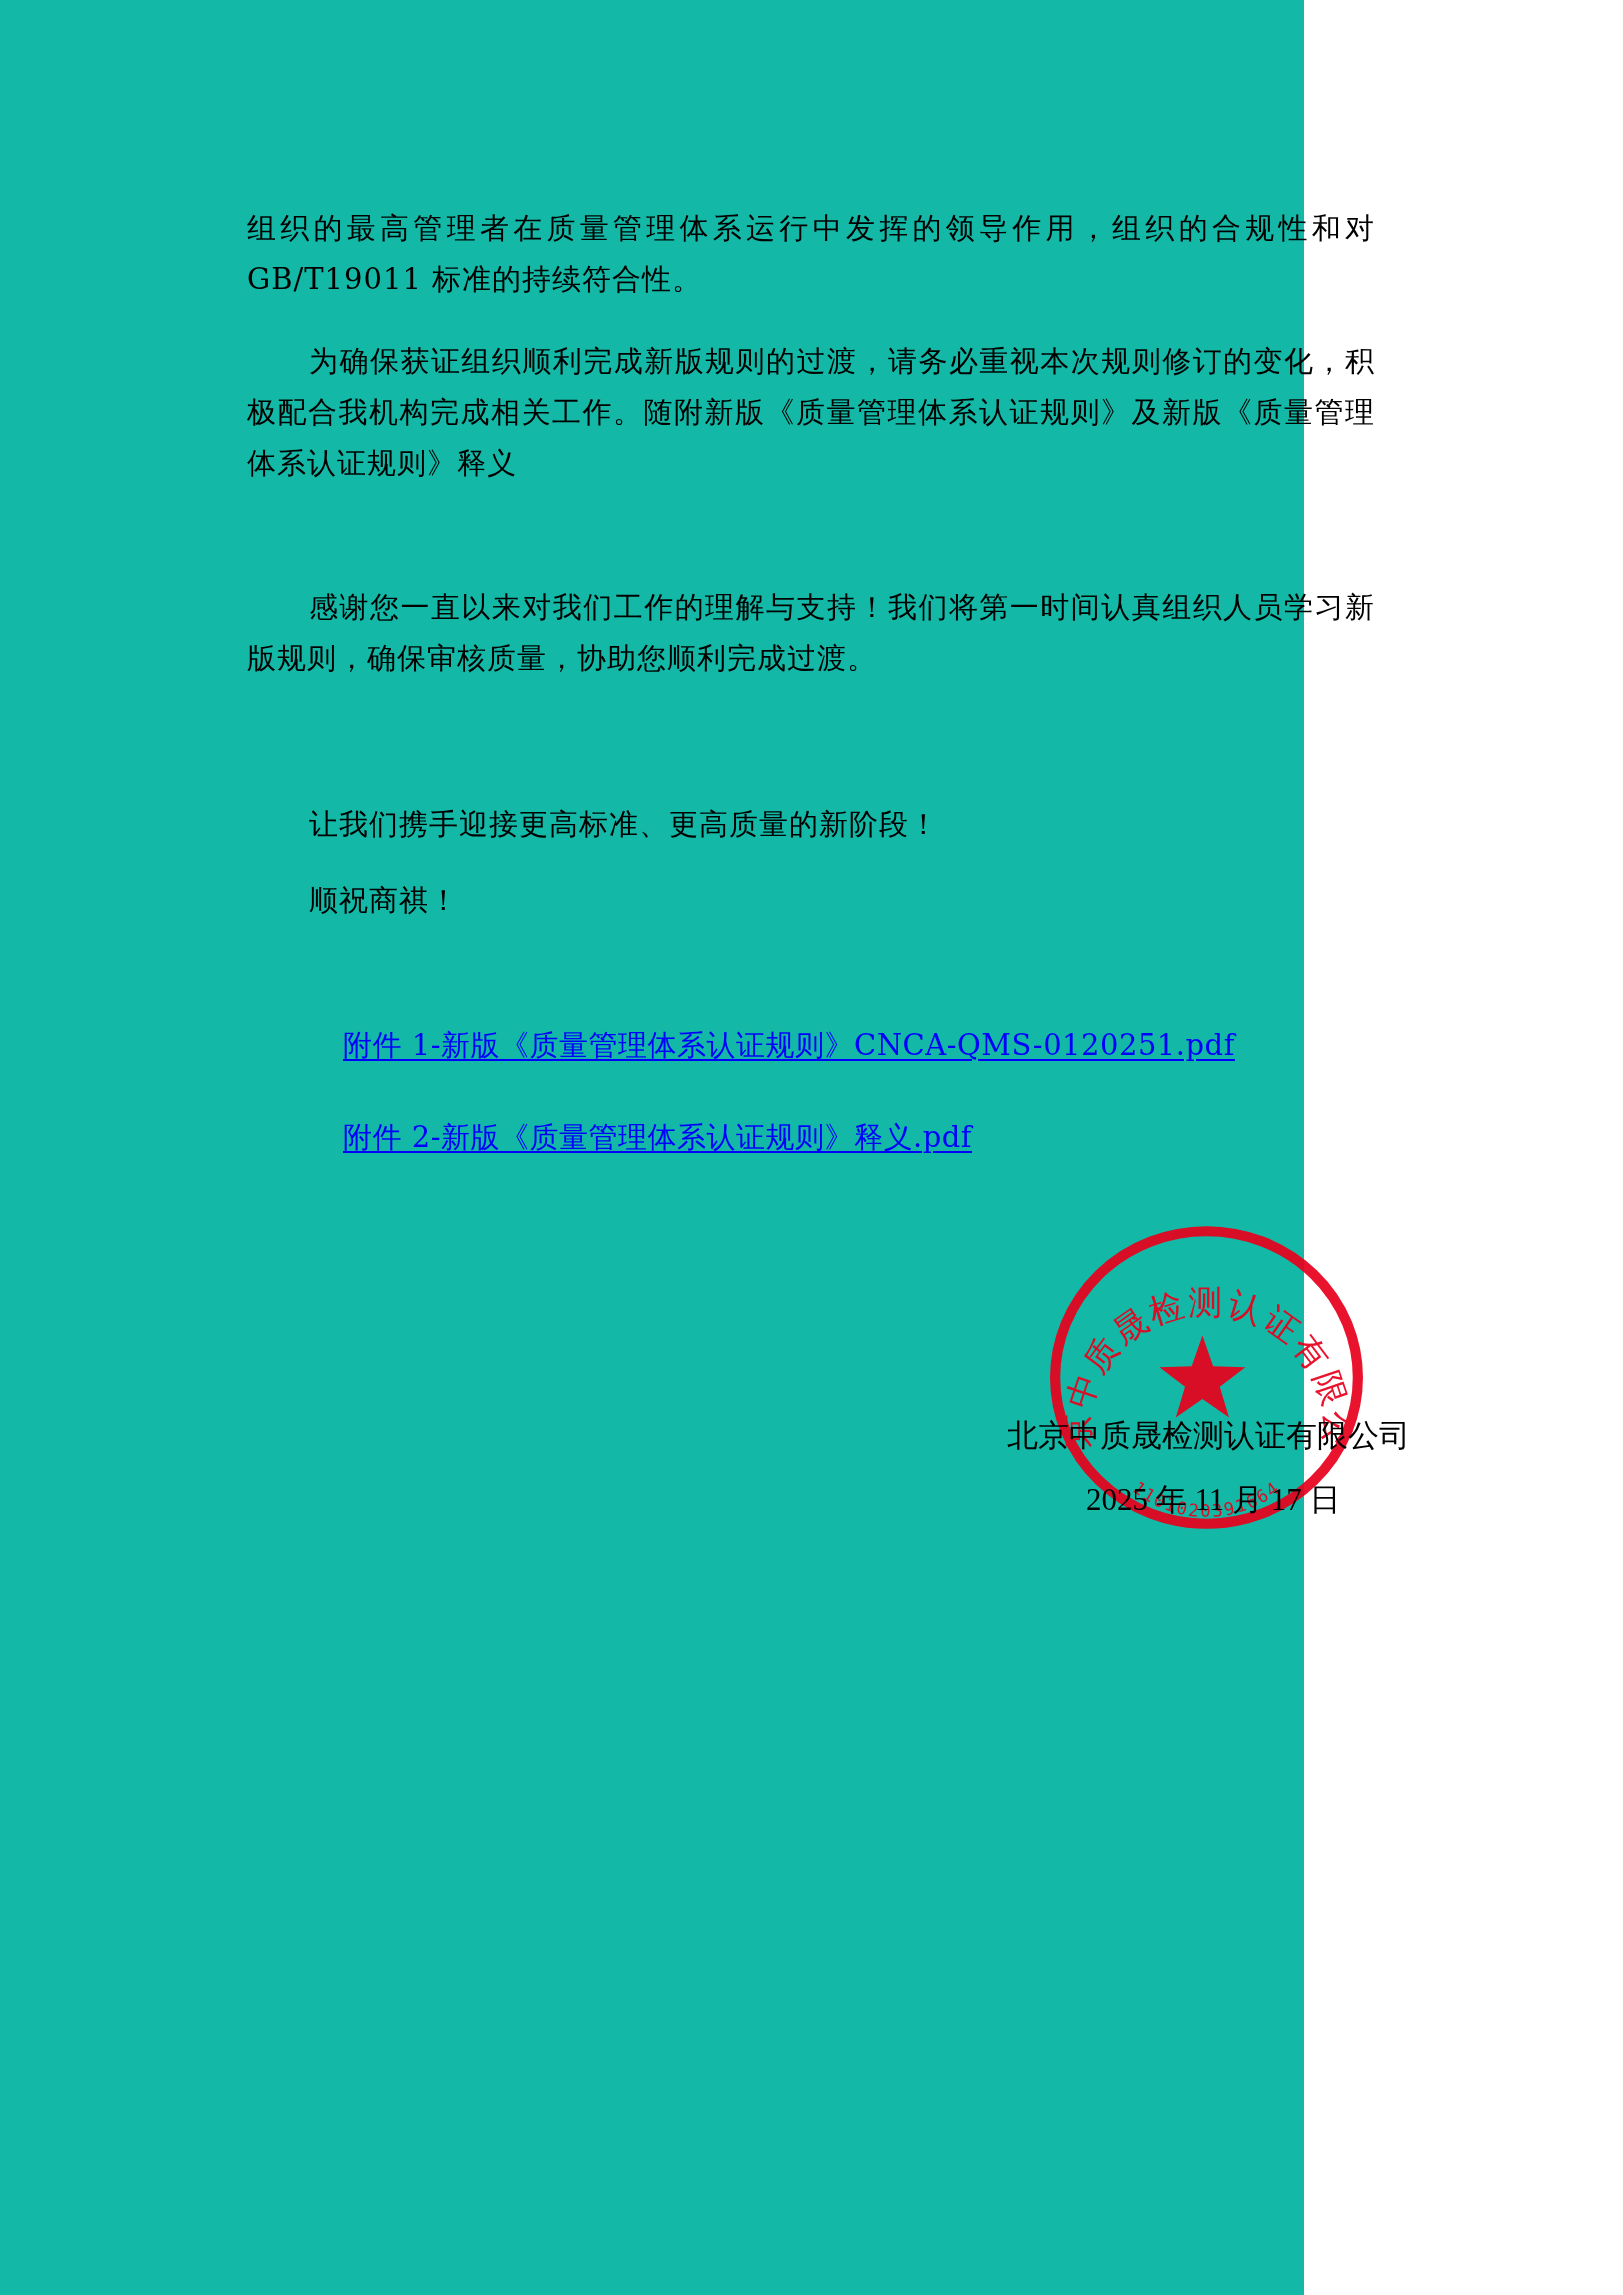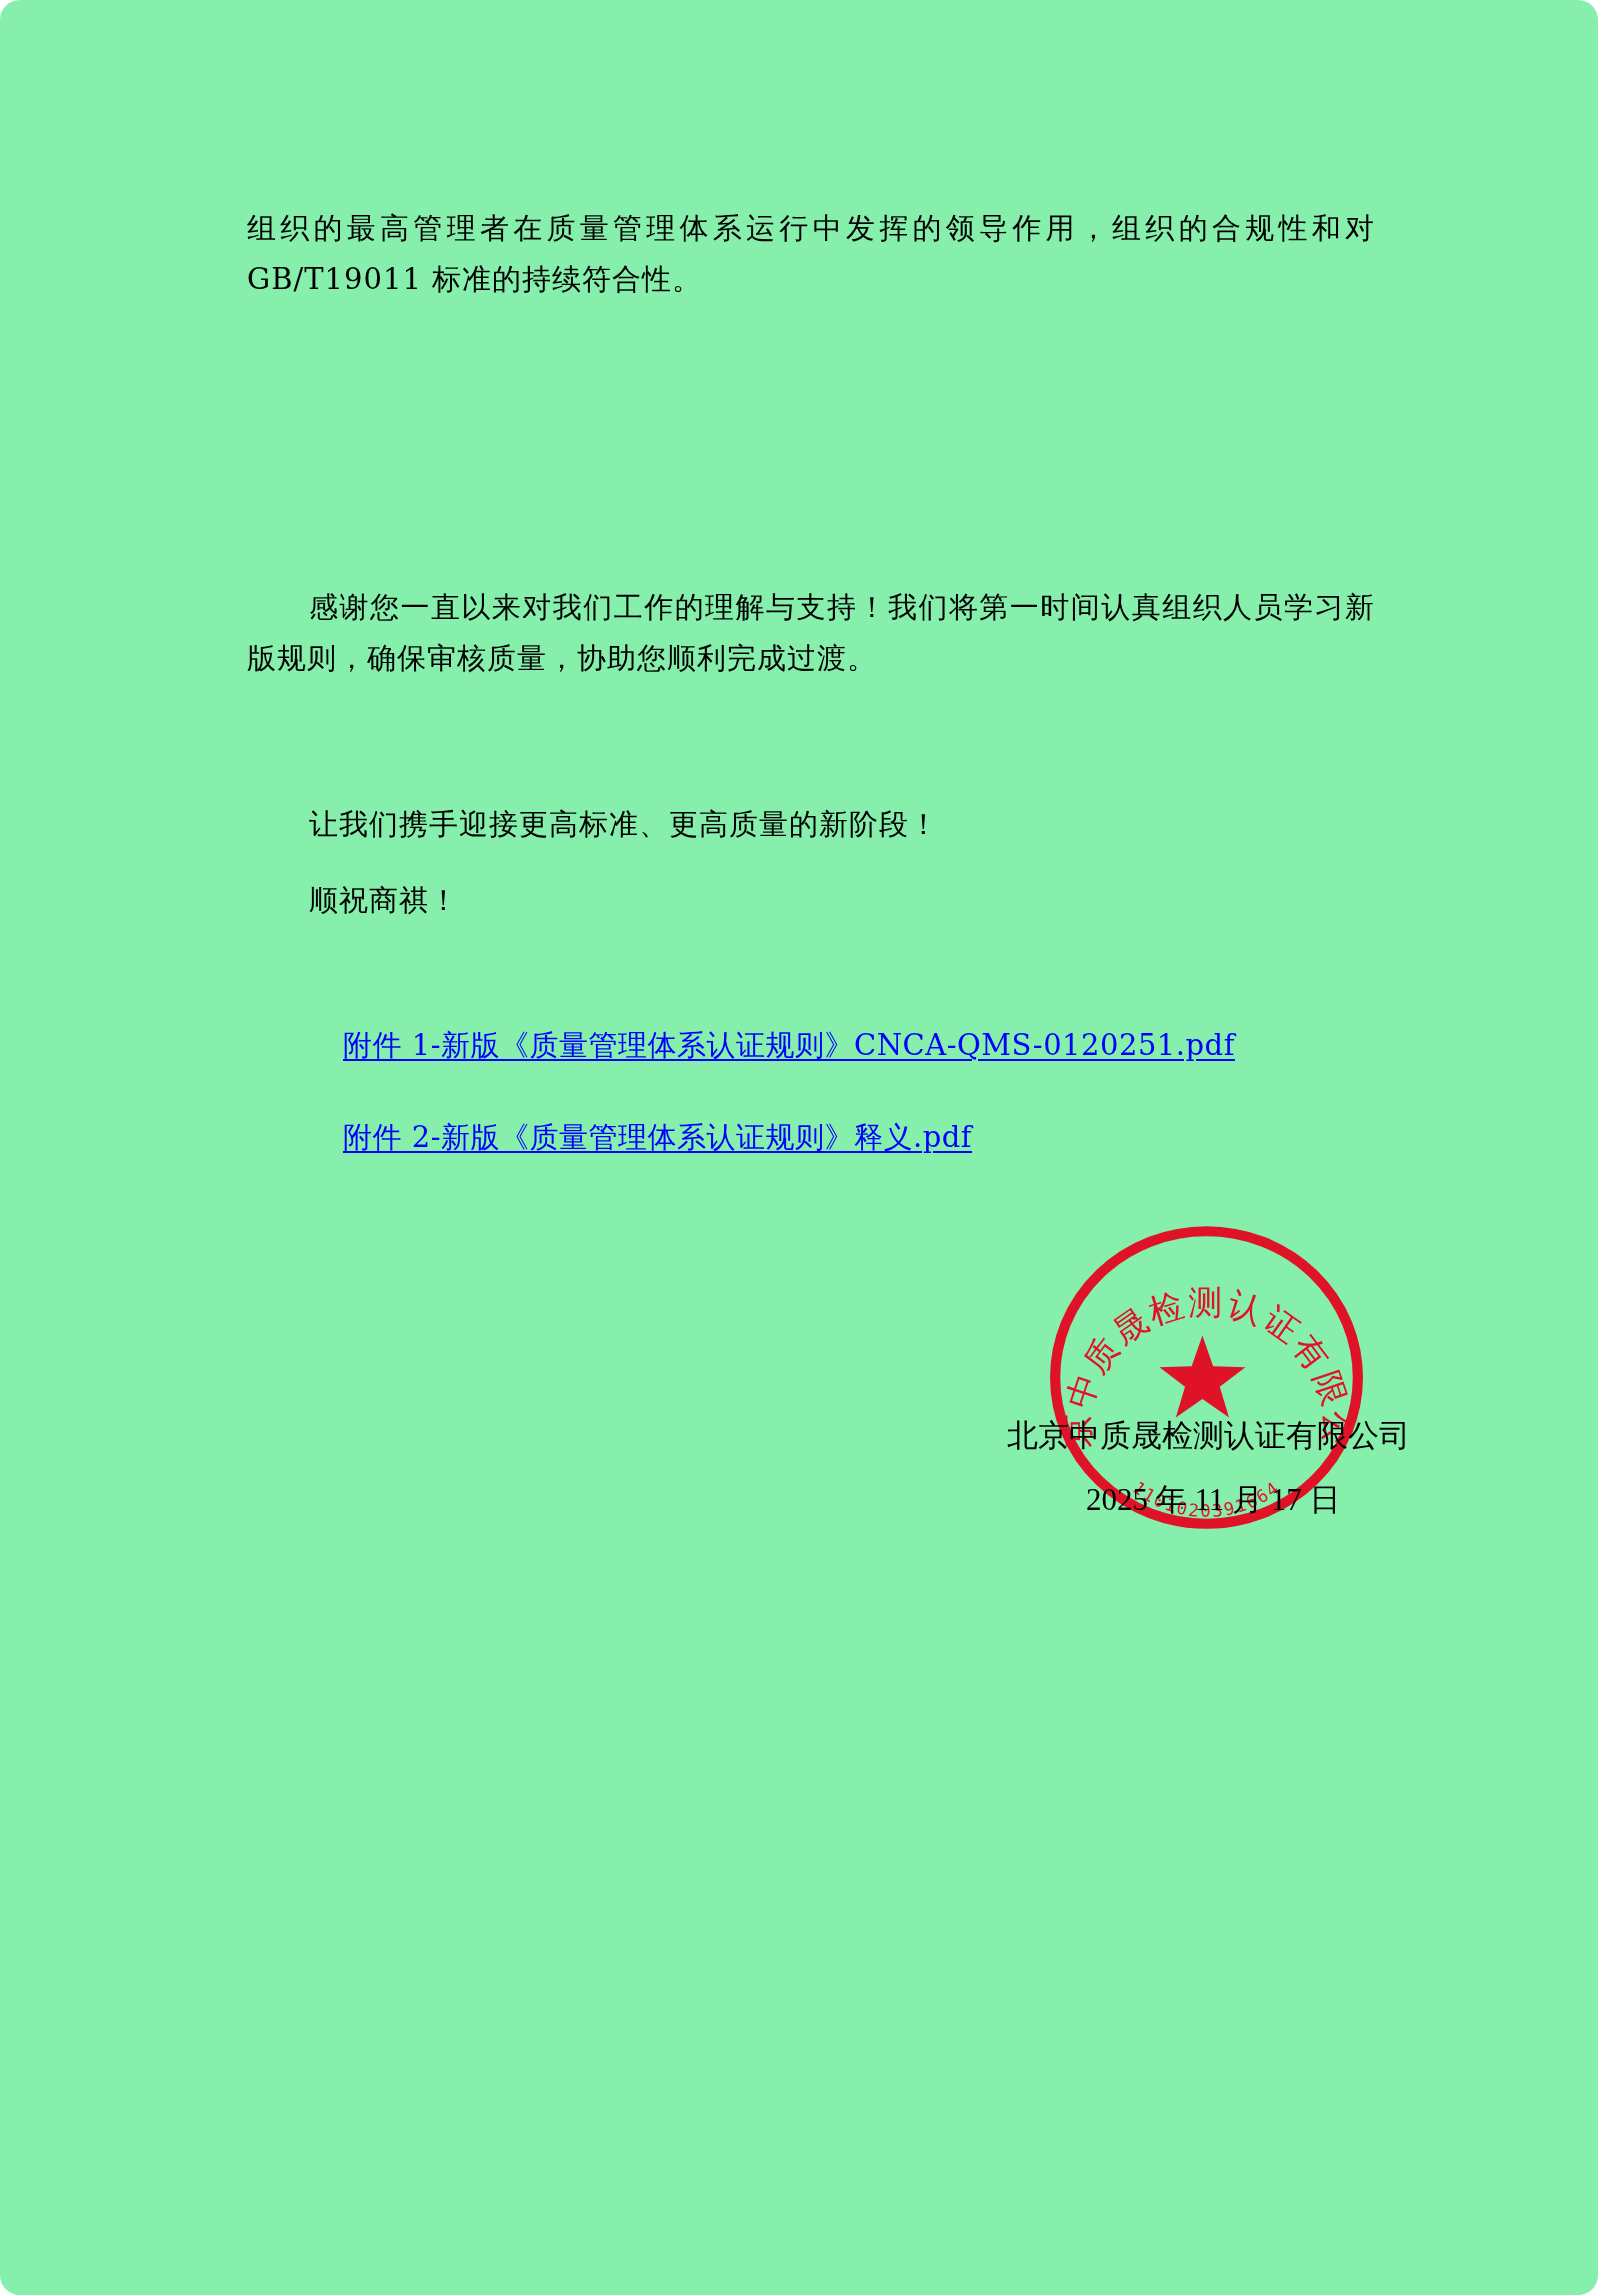--- a/index.html
+++ b/index.html
@@ -11,24 +11,23 @@
       width: 1623px;
       height: 2295px;
       position: relative;
       overflow: hidden;
       font-family: "DejaVu Serif", "Liberation Serif", serif;
       color: #000000;
     }
     .page {
       position: absolute;
       left: 0; top: 0;
-      width: 1598px;
+      width: 1304px;
       height: 2295px;
-      background: #86efac;
-      border-radius: 20px;
+      background: #14b8a6;
     }
     .body-text {
       position: absolute;
       left: 247px;
       width: 1128px;
       font-size: 29px;
       line-height: 51px;
       letter-spacing: 1px;
       text-align: justify;
       text-justify: inter-character;
@@ -77,20 +76,21 @@
     .company { left: 1007px; top: 1415px; letter-spacing: 0px; }
     .date { left: 1086px; top: 1479px; }
   </style>
 </head>
 <body>
 
 <div class="page">
 
   <p class="body-text p1">组织的最高管理者在质量管理体系运行中发挥的领导作用，组织的合规性和对GB/T19011 标准的持续符合性。</p>
 
+  <p class="body-text indent p2">为确保获证组织顺利完成新版规则的过渡，请务必重视本次规则修订的变化，积极配合我机构完成相关工作。随附新版《质量管理体系认证规则》及新版《质量管理体系认证规则》释义</p>
 
   <p class="body-text indent p3">感谢您一直以来对我们工作的理解与支持！我们将第一时间认真组织人员学习新版规则，确保审核质量，协助您顺利完成过渡。</p>
 
 
   <p class="body-text indent p5">让我们携手迎接更高标准、更高质量的新阶段！</p>
 
   <p class="body-text indent p6">顺祝商祺！</p>
 
   <a class="attach link1">附件 1-新版《质量管理体系认证规则》CNCA-QMS-0120251.pdf</a>
 

